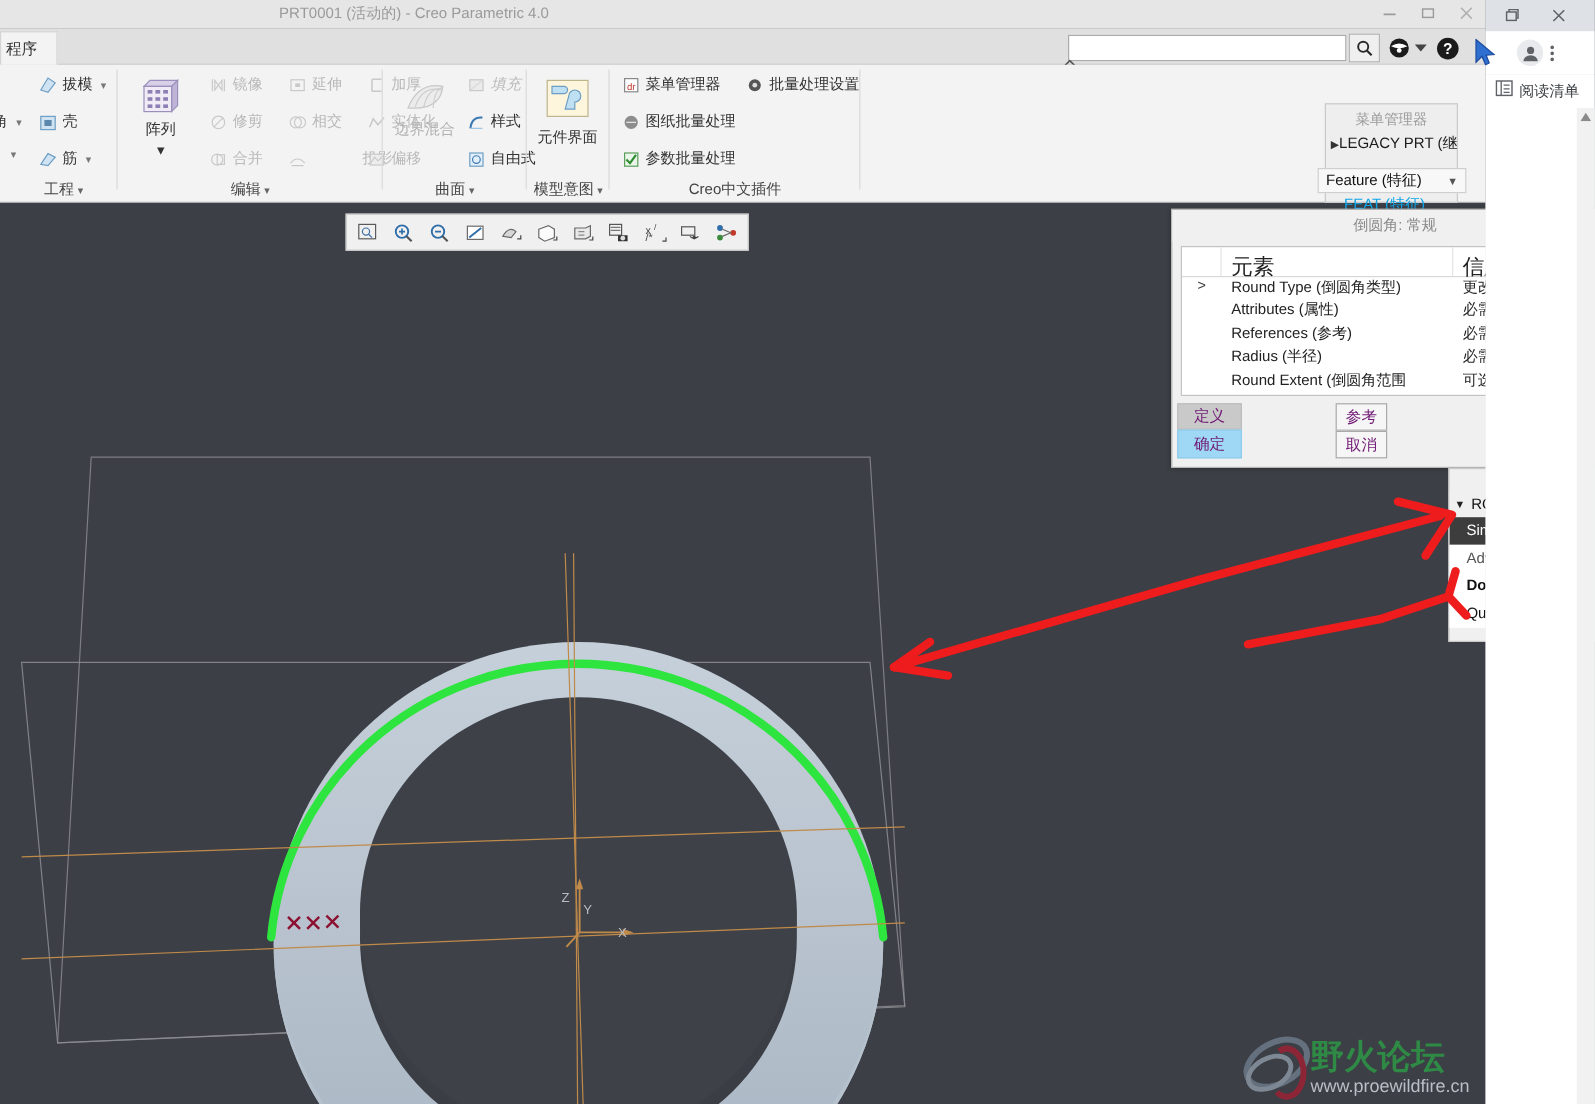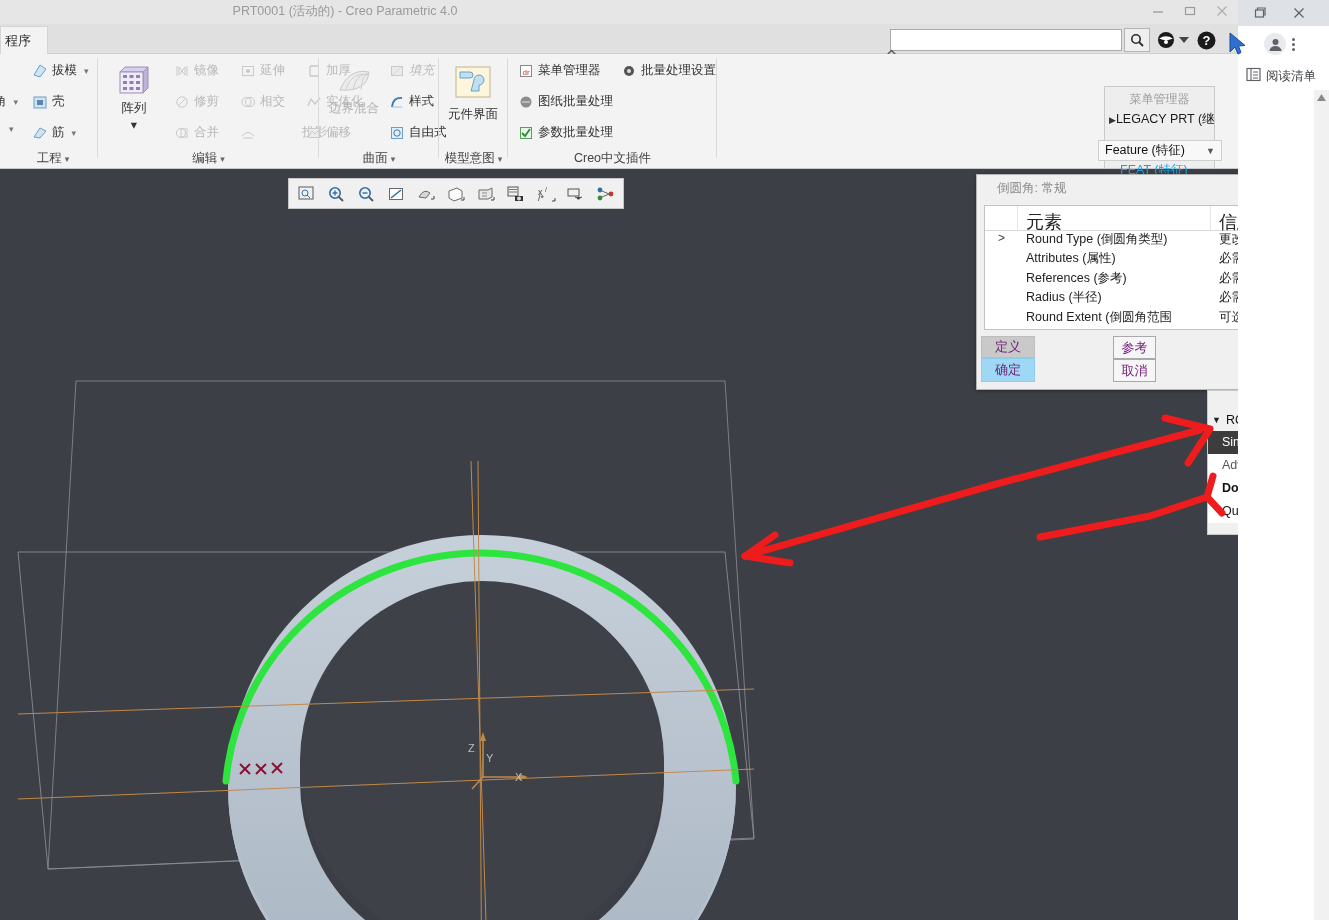--- a/index.html
+++ b/index.html
@@ -93,21 +93,21 @@
   .watermark { position: absolute; right: 0px; bottom: 0px; width: 214px; height: 62px; }
 
   
   .dlg {
     position: absolute; left: 976px; top: 174px; width: 353px; height: 216px;
     background: #f0f0f0; border: 1px solid #b4b4b4;
     box-shadow: 0 1px 4px rgba(0,0,0,.35);
   }
   .dlg-title {
     position: relative; height: 26px; background: #f0f0f0;
-    font-size: 12.5px; color: #8a8a8a; text-align: left; line-height: 26px; padding-left: 20px;
+    font-size: 12.5px; color: #8a8a8a; text-align: center; line-height: 26px; padding-left: 20px;
   }
   .dlg-close { position: absolute; right: 8px; top: 4px; width: 16px; height: 16px; color: #555; font-size: 14px; line-height: 16px; text-align:center; }
   .dlg-table {
     position: absolute; left: 7px; top: 30px; width: 338px; height: 125px;
     background: #fff; border: 1px solid #c3c3c3;
   }
   .tbl-head { display: flex; height: 25px; border-bottom: 1px solid #d8d8d8; font-size: 18px; color: #222; }
   .tbl-head .c0 { width: 33px; border-right: 1px solid #e4e4e4; }
   .tbl-head .c1 { flex: 1; padding: 4px 0 0 8px; border-right: 1px solid #e4e4e4; }
   .tbl-head .c2 { width: 110px; padding: 4px 0 0 8px; }
@@ -688,20 +688,31 @@
           <svg width="20" height="18">
               <circle cx="4" cy="5" r="2.4" fill="#2f6ea8"></circle>
               <circle cx="4" cy="13" r="2.4" fill="#3a8a3a"></circle>
               <circle cx="15" cy="9" r="2.4" fill="#c0392b"></circle>
               <line x1="6" y1="6" x2="13" y2="9" stroke="#666"></line>
               <line x1="6" y1="12" x2="13" y2="9" stroke="#666"></line>
             </svg>
         </div>
       </div>
 
+      <div class="watermark">
+        <svg width="214" height="62" viewBox="0 0 214 62">
+          <g opacity="0.85">
+            <ellipse cx="40" cy="28" rx="27" ry="17" transform="rotate(-28 40 28)" fill="none" stroke="#6d7a8a" stroke-width="5"></ellipse>
+            <ellipse cx="34" cy="36" rx="19" ry="12" transform="rotate(-28 34 36)" fill="none" stroke="#8a95a3" stroke-width="4"></ellipse>
+            <path d="M42,18 a14,20 0 1 1 -2,34" fill="none" stroke="#9b2335" stroke-width="5"></path>
+          </g>
+          <text x="68" y="32" font-size="28" font-weight="bold" fill="#2f8a46" font-family="Liberation Sans, sans-serif">野火论坛</text>
+          <text x="68" y="52" font-size="15" fill="#b9bfc6" font-family="Liberation Sans, sans-serif">www.proewildfire.cn</text>
+        </svg>
+      </div>
     </div>
 
     <div class="mm-top">
       <div class="mm-title">菜单管理器</div>
       <div class="mm-row">
         <span class="tri">▶</span>
         <span>LEGACY PRT (继</span>
       </div>
     </div>
     <div class="mm-sub">

